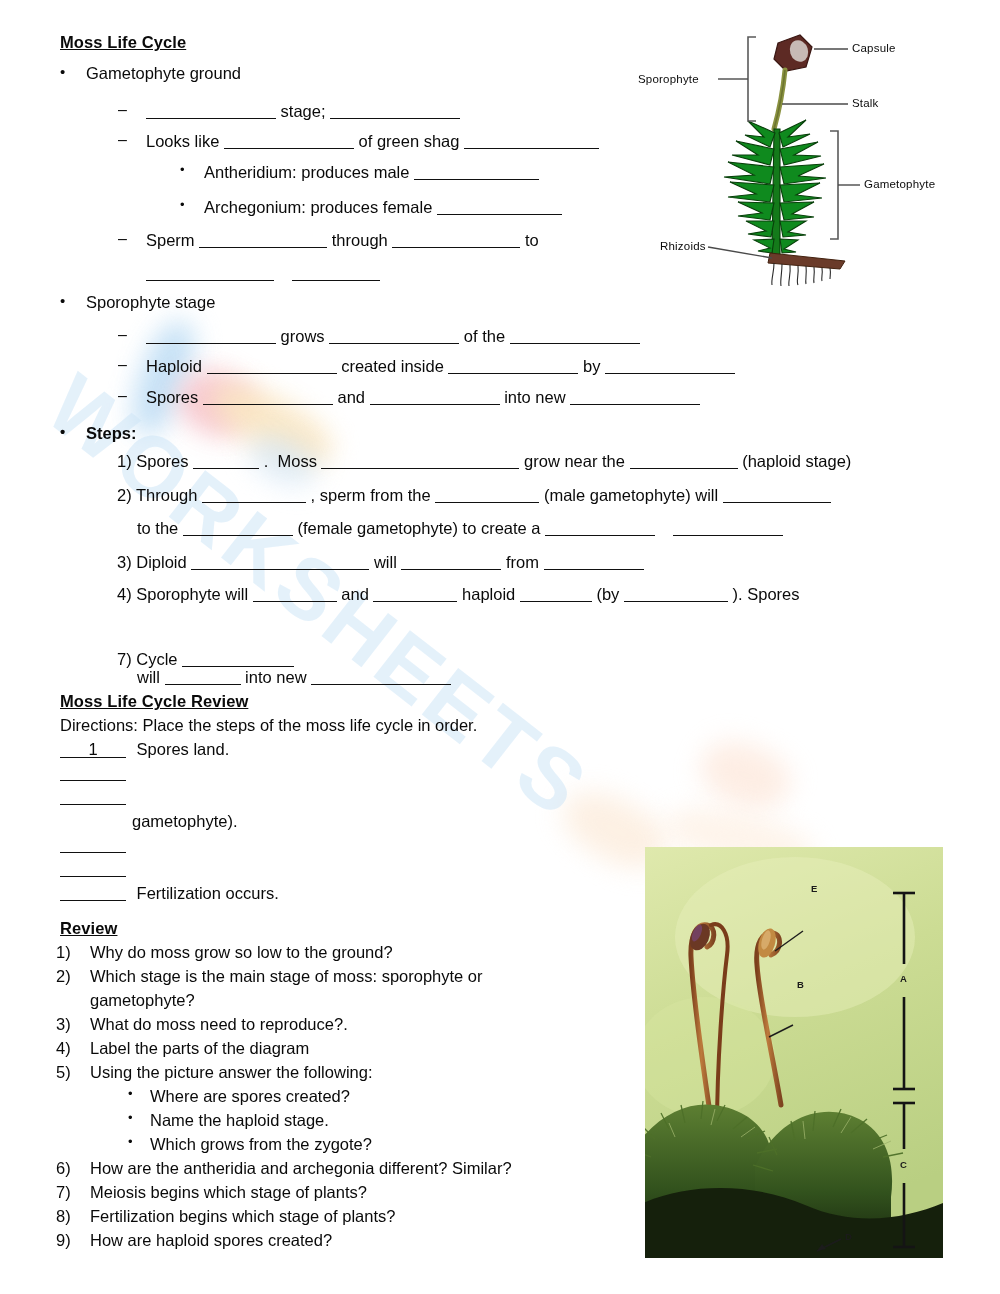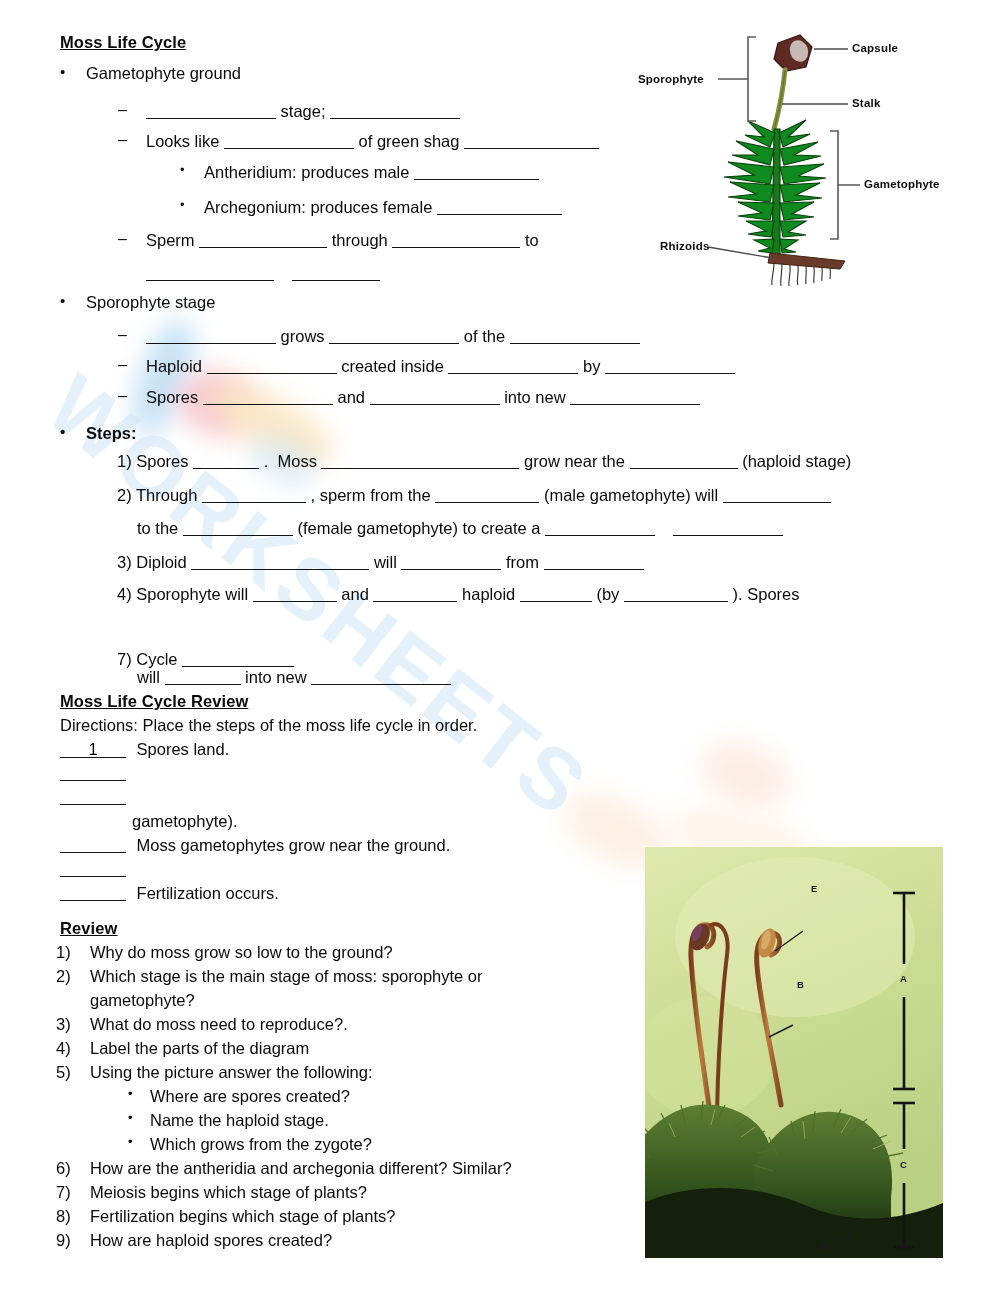--- a/index.html
+++ b/index.html
@@ -62,21 +62,21 @@
   .blank-one::after{content:"";position:absolute;left:0;right:0;bottom:1px;border-bottom:1.4px solid #111;}
 
   
   .q{position:absolute;font-size:16.5px;}
   .q .num{position:absolute;left:-34px;top:0;width:28px;text-align:left;}
   .sub{position:absolute;font-size:16.5px;}
   .sub .bullet{position:absolute;left:-22px;top:-1px;font-size:13px;}
 
   
   #moss-diagram{position:absolute;left:690px;top:25px;width:300px;height:265px;}
-  .dg-label{position:absolute;font-family:"Liberation Sans", sans-serif;font-size:11.5px;font-weight:700;color:#0b0b0b;letter-spacing:.2px;}
+  .dg-label{position:absolute;font-family:"Liberation Sans", sans-serif;font-size:11.5px;font-weight:400;color:#0b0b0b;letter-spacing:.2px;}
 
   
   #moss-photo{
     position:absolute;left:645px;top:847px;width:298px;height:411px;
     overflow:hidden;
     background:
       radial-gradient(ellipse 120% 90% at 60% 22%, #e2ebb4 0%, #cfdf9a 45%, #c2d68c 70%, #bdd184 100%);
   }
   .ph-label{position:absolute;font-family:"Liberation Sans", sans-serif;font-size:9.5px;font-weight:700;color:#1b1b1b;}
 </style>
@@ -260,21 +260,20 @@
       <span class="blank-pre"></span>
     </div>
 
     <div class="rev-line" style="left:60px;top:788px;">
       <span class="blank-pre"></span>
     </div>
     <div class="rev-line" style="left:132px;top:812px;">gametophyte).</div>
 
     <div class="rev-line" style="left:60px;top:836px;">
       <span class="blank-pre"></span>
-      <span>Moss gametophytes grow near the ground.</span>
     </div>
 
     <div class="rev-line" style="left:60px;top:860px;">
       <span class="blank-pre"></span>
     </div>
 
     <div class="rev-line" style="left:60px;top:884px;">
       <span class="blank-pre"></span>
       <span>Fertilization occurs.</span>
     </div>

